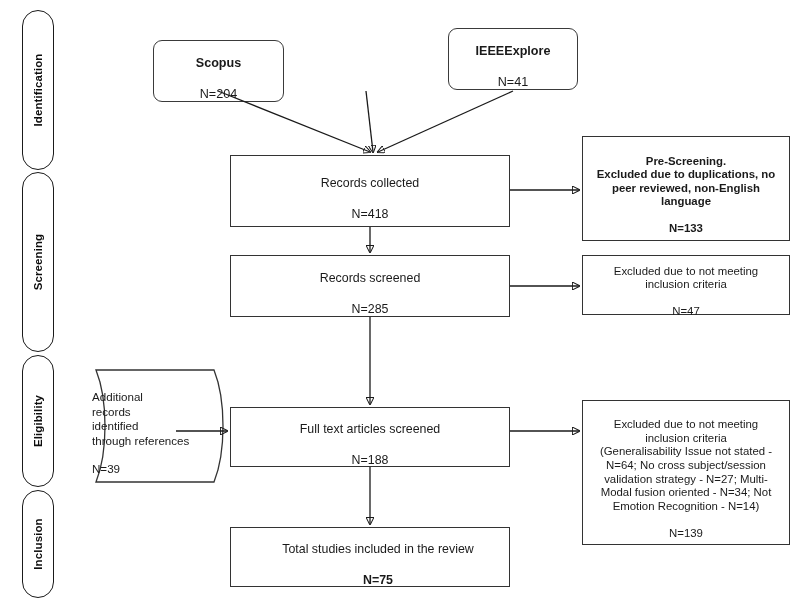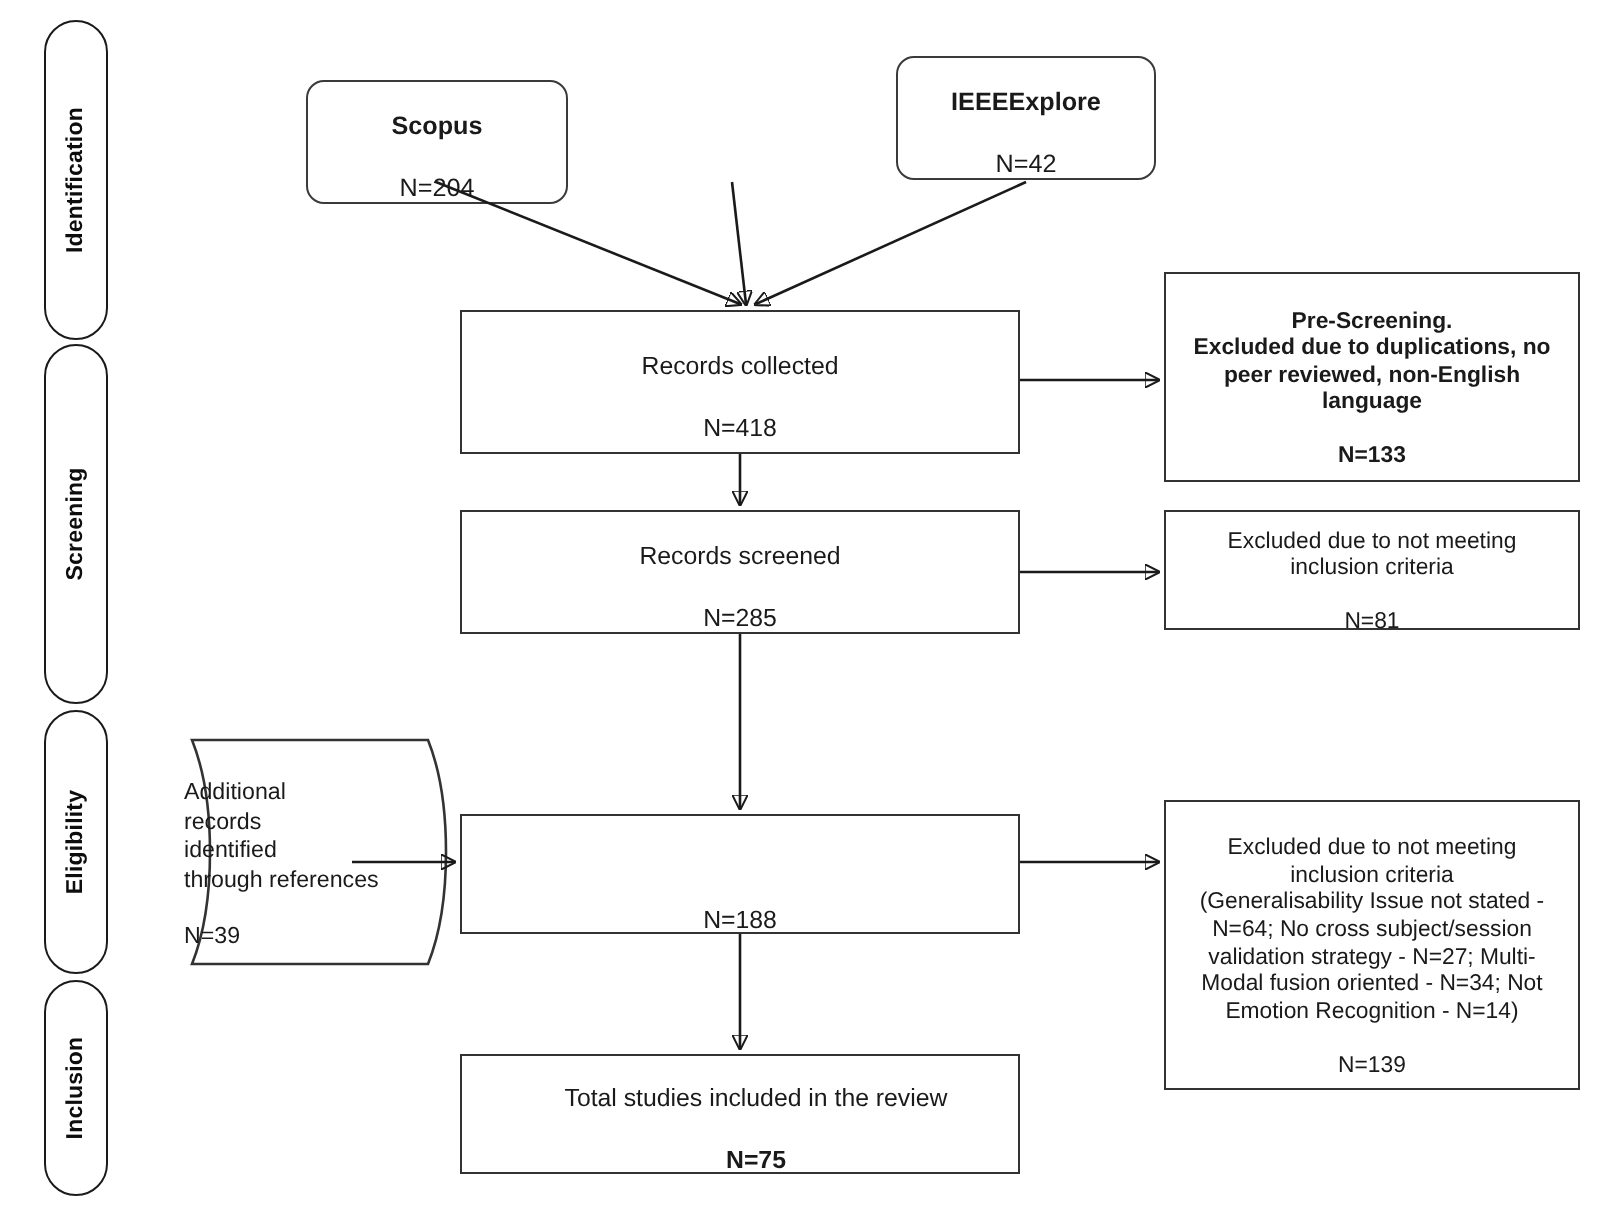--- a/index.html
+++ b/index.html
@@ -138,41 +138,41 @@
     <div class="txt">
       <span class="title">Scopus</span>
       <span>N=204</span>
     </div>
   </div>
 
 
   <div class="node source-node" style="left:448px; top:28px; width:130px; height:62px;">
     <div class="txt">
       <span class="title">IEEEExplore</span>
-      <span>N=42</span>
+      <span>N=41</span>
     </div>
   </div>
 
   <div class="node main-node" style="left:230px; top:155px; width:280px; height:72px;">
     <div class="txt">
       <span>Records collected</span><br>
       <span>N=418</span>
     </div>
   </div>
 
   <div class="node main-node" style="left:230px; top:255px; width:280px; height:62px;">
     <div class="txt">
       <span>Records screened</span><br>
       <span>N=285</span>
     </div>
   </div>
 
   <div class="node main-node" style="left:230px; top:407px; width:280px; height:60px;">
     <div class="txt">
-      <br>
+      <span>Full text articles screened</span><br>
       <span>N=188</span>
     </div>
   </div>
 
   <div class="node main-node" style="left:230px; top:527px; width:280px; height:60px;padding-left:16px;">
     <div class="txt">
       <span>Total studies included in the review</span><br>
       <span class="bold-n">N=75</span>
     </div>
   </div>
@@ -197,21 +197,21 @@
 peer reviewed, non-English
 language</span><br>
       <span>N=133</span>
     </div>
   </div>
 
   <div class="node excl-node" style="left:582px; top:255px; width:208px; height:60px;">
     <div class="txt">
       <span>Excluded due to not meeting
 inclusion criteria</span><br>
-      <span>N=81</span>
+      <span>N=47</span>
     </div>
   </div>
 
   <div class="node excl-node" style="left:582px; top:400px; width:208px; height:145px;">
     <div class="txt">
       <span>Excluded due to not meeting
 inclusion criteria
 (Generalisability Issue not stated -
 N=64; No cross subject/session
 validation strategy - N=27; Multi-

